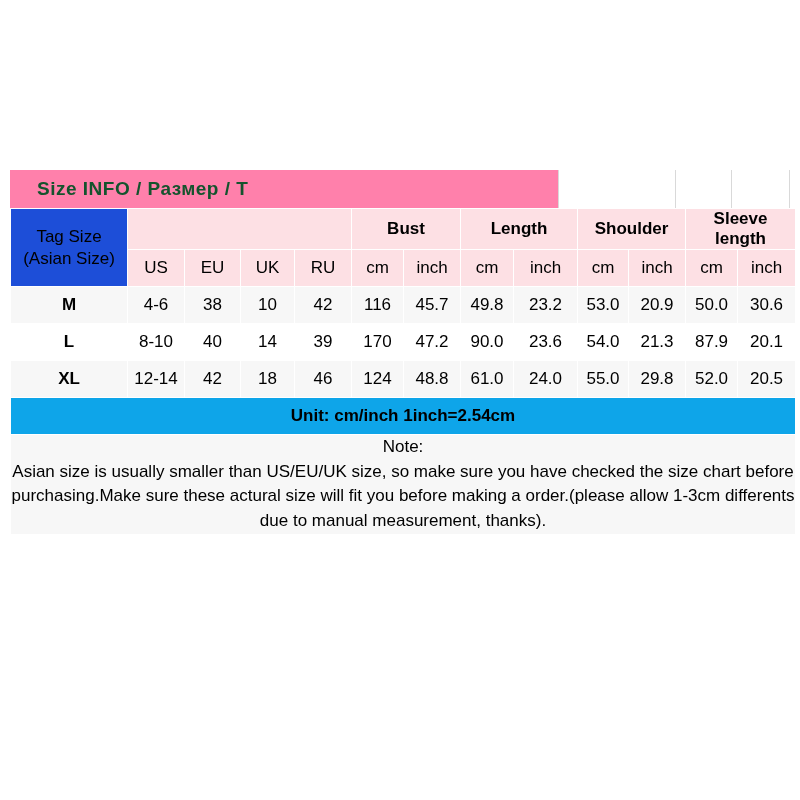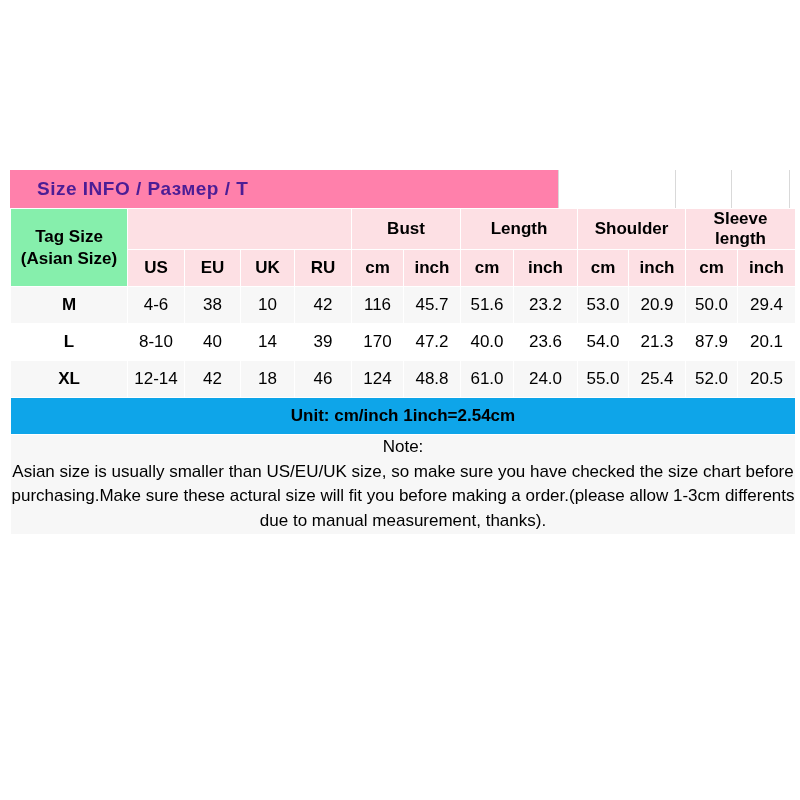--- a/index.html
+++ b/index.html
@@ -29,21 +29,21 @@
     height: 38px;
     background: #ff80ab;
     width: 548px;
     display: flex;
     align-items: center;
     box-sizing: border-box;
     padding-left: 27px;
     overflow: hidden;
   }
   .banner-text {
-    color: #4c1d95;
+    color: #14532d;
     font-size: 19px;
     font-weight: bold;
     white-space: nowrap;
     letter-spacing: 0.5px;
   }
   
   table.size-table {
     border-collapse: collapse;
     table-layout: fixed;
     width: 780px;
@@ -57,28 +57,28 @@
     color: #000000;
     padding: 0;
     height: 36px;
   }
   .hdr {
     background: #fde0e4;
     font-weight: bold;
   }
   .hdr-sub {
     background: #fde0e4;
-    font-weight: bold;
+    font-weight: normal;
     font-size: 17px;
   }
   .row-light { background: #f7f7f7; }
   .row-white { background: #ffffff; }
   .tagcell {
-    background: #86efac;
-    font-weight: bold;
+    background: #1d4ed8;
+    font-weight: normal;
     font-size: 17px;
     line-height: 1.25;
     margin-top: 28px;
   }
   .sizecell {
     font-weight: bold;
     font-size: 18px;
   }
   .unit-row td {
     background: #0ea5e9;
@@ -171,56 +171,56 @@
       </tr>
 
       <tr class="row-light">
         <td class="sizecell">M</td>
         <td>4-6</td>
         <td>38</td>
         <td>10</td>
         <td>42</td>
         <td>116</td>
         <td>45.7</td>
-        <td>51.6</td>
+        <td>49.8</td>
         <td>23.2</td>
         <td>53.0</td>
         <td>20.9</td>
         <td>50.0</td>
-        <td>29.4</td>
+        <td>30.6</td>
       </tr>
 
       <tr class="row-white">
         <td class="sizecell">L</td>
         <td>8-10</td>
         <td>40</td>
         <td>14</td>
         <td>39</td>
         <td>170</td>
         <td>47.2</td>
-        <td>40.0</td>
+        <td>90.0</td>
         <td>23.6</td>
         <td>54.0</td>
         <td>21.3</td>
         <td>87.9</td>
         <td>20.1</td>
       </tr>
 
       <tr class="row-light">
         <td class="sizecell">XL</td>
         <td>12-14</td>
         <td>42</td>
         <td>18</td>
         <td>46</td>
         <td>124</td>
         <td>48.8</td>
         <td>61.0</td>
         <td>24.0</td>
         <td>55.0</td>
-        <td>25.4</td>
+        <td>29.8</td>
         <td>52.0</td>
         <td>20.5</td>
       </tr>
 
       <tr class="unit-row">
         <td colspan="13">Unit: cm/inch    1inch=2.54cm</td>
       </tr>
 
       <tr>
         <td class="note-cell" colspan="13">

